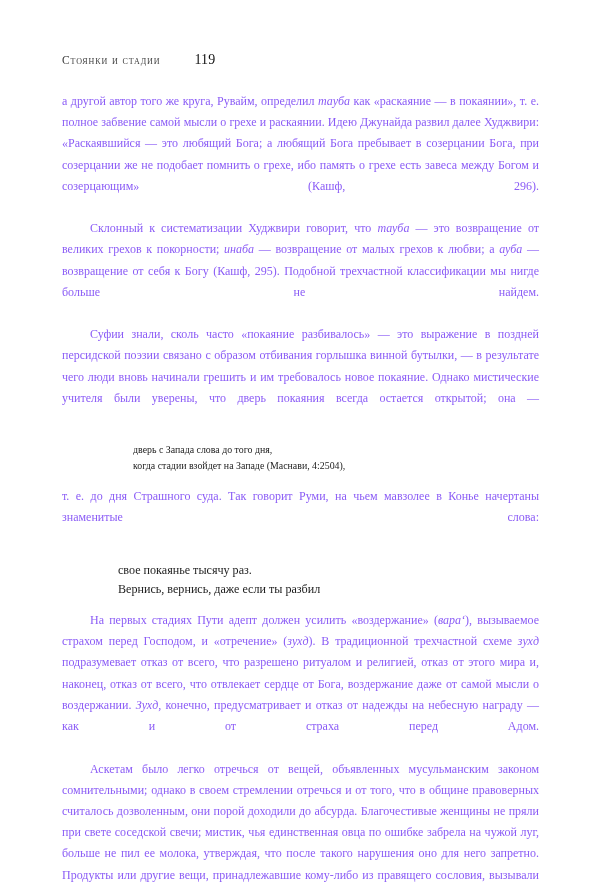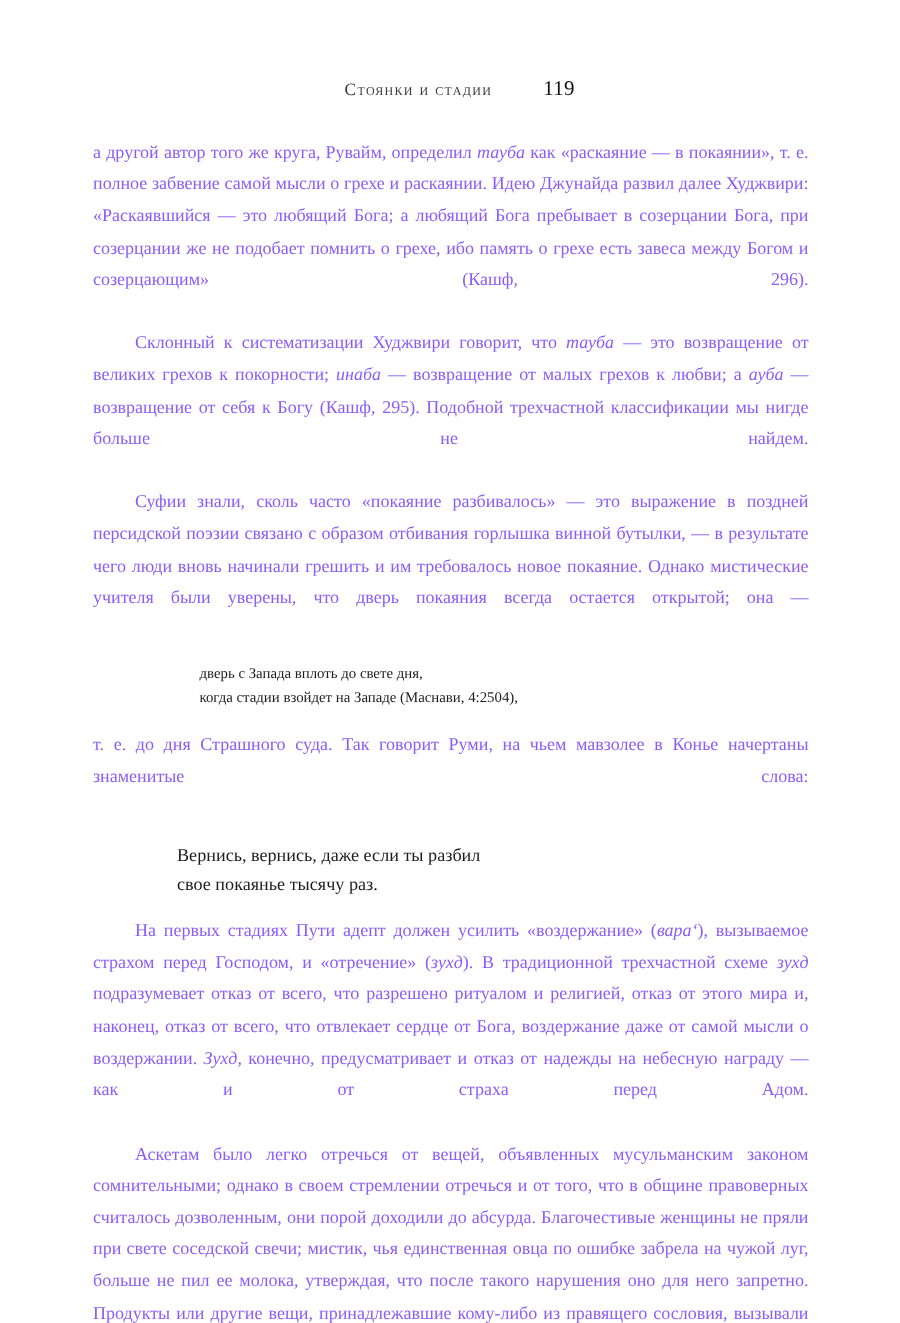--- a/index.html
+++ b/index.html
@@ -21,21 +21,21 @@
 
   
   .running-head {
     position: absolute;
     left: 62px;
     right: 49px;
     top: 52px;
     height: 18px;
     display: flex;
     align-items: baseline;
-    justify-content: center;
+    justify-content: flex-start;
   }
 
   .running-head-title {
     font-size: 11.5px;
     letter-spacing: 0.9px;
     color: #3a3a3a;
     font-variant: small-caps;
     text-transform: none;
     white-space: nowrap;
   }
@@ -123,29 +123,29 @@
 
   <div class="text-column">
 
     <p class="body-par cont"><span>а другой автор того же круга, Рувайм, определил </span><span class="it">тауба</span><span> как «раскаяние — в покаянии», т. е. полное забвение самой мысли о грехе и раскаянии. Идею Джунайда развил далее Худжвири: «Раскаявшийся — это любящий Бога; а любящий Бога пребывает в созерцании Бога, при созерцании же не подобает помнить о грехе, ибо память о грехе есть завеса между Богом и созерцающим» (Кашф, 296).</span></p>
 
     <p class="body-par indent"><span>Склонный к систематизации Худжвири говорит, что </span><span class="it">тауба</span><span> — это возвращение от великих грехов к покорности; </span><span class="it">инаба</span><span> — возвращение от малых грехов к любви; а </span><span class="it">ауба</span><span> — возвращение от себя к Богу (Кашф, 295). Подобной трехчастной классификации мы нигде больше не найдем.</span></p>
 
     <p class="body-par indent">Суфии знали, сколь часто «покаяние разбивалось» — это выражение в поздней персидской поэзии связано с образом отбивания горлышка винной бутылки, — в результате чего люди вновь начинали грешить и им требовалось новое покаяние. Однако мистические учителя были уверены, что дверь покаяния всегда остается открытой; она —</p>
 
     <div class="verse verse-small">
-      <div class="verse-line">дверь с Запада вплоть до свете дня,</div>
+      <div class="verse-line">дверь с Запада слова до того дня,</div>
       <div class="verse-line">когда стадии взойдет на Западе (Маснави, 4:2504),</div>
     </div>
 
     <p class="body-par cont">т. е. до дня Страшного суда. Так говорит Руми, на чьем мавзолее в Конье начертаны знаменитые слова:</p>
 
     <div class="verse verse-large">
+      <div class="verse-line">свое покаянье тысячу раз.</div>
       <div class="verse-line">Вернись, вернись, даже если ты разбил</div>
-      <div class="verse-line">свое покаянье тысячу раз.</div>
     </div>
 
     <p class="body-par indent"><span>На первых стадиях Пути адепт должен усилить «воздержание» (</span><span class="it">вара‘</span><span>), вызываемое страхом перед Господом, и «отречение» (</span><span class="it">зухд</span><span>). В традиционной трехчастной схеме </span><span class="it">зухд</span><span> подразумевает отказ от всего, что разрешено ритуалом и религией, отказ от этого мира и, наконец, отказ от всего, что отвлекает сердце от Бога, воздержание даже от самой мысли о воздержании. </span><span class="it">Зухд</span><span>, конечно, предусматривает и отказ от надежды на небесную награду — как и от страха перед Адом.</span></p>
 
     <p class="body-par indent"><span>Аскетам было легко отречься от вещей, объявленных мусульманским законом сомнительными; однако в своем стремлении отречься и от того, что в общине правоверных считалось дозволенным, они порой доходили до абсурда. Благочестивые женщины не пряли при свете соседской свечи; мистик, чья единственная овца по ошибке забрела на чужой луг, больше не пил ее молока, утверждая, что после такого нарушения оно для него запретно. Продукты или другие вещи, принадлежавшие кому-либо из правящего сословия, вызывали подозрения в ритуальной нечистоте. Хорошо известно, что в старину самые набожные богословы (</span></p>
 
   </div>
 </div>
 
 </body></html>

